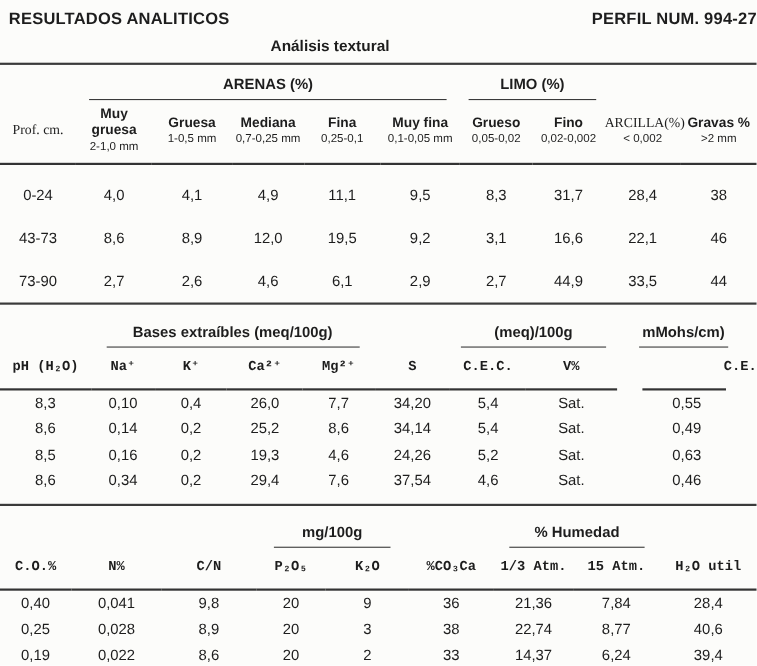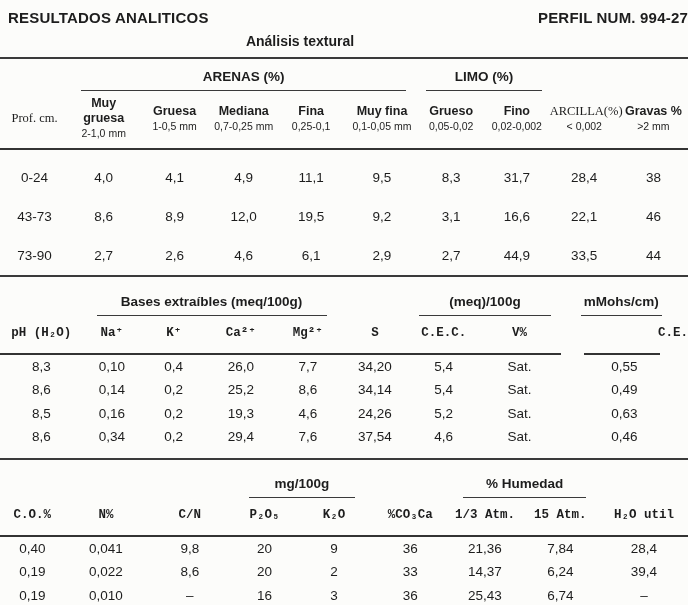--- a/index.html
+++ b/index.html
@@ -391,20 +391,31 @@
           <td>0,041</td>
           <td>9,8</td>
           <td>20</td>
           <td>9</td>
           <td>36</td>
           <td>21,36</td>
           <td>7,84</td>
           <td>28,4</td>
         </tr>
         <tr>
+          <td>0,25</td>
+          <td>0,028</td>
+          <td>8,9</td>
+          <td>20</td>
+          <td>3</td>
+          <td>38</td>
+          <td>22,74</td>
+          <td>8,77</td>
+          <td>40,6</td>
+        </tr>
+        <tr>
           <td>0,19</td>
           <td>0,022</td>
           <td>8,6</td>
           <td>20</td>
           <td>2</td>
           <td>33</td>
           <td>14,37</td>
           <td>6,24</td>
           <td>39,4</td>
         </tr>

